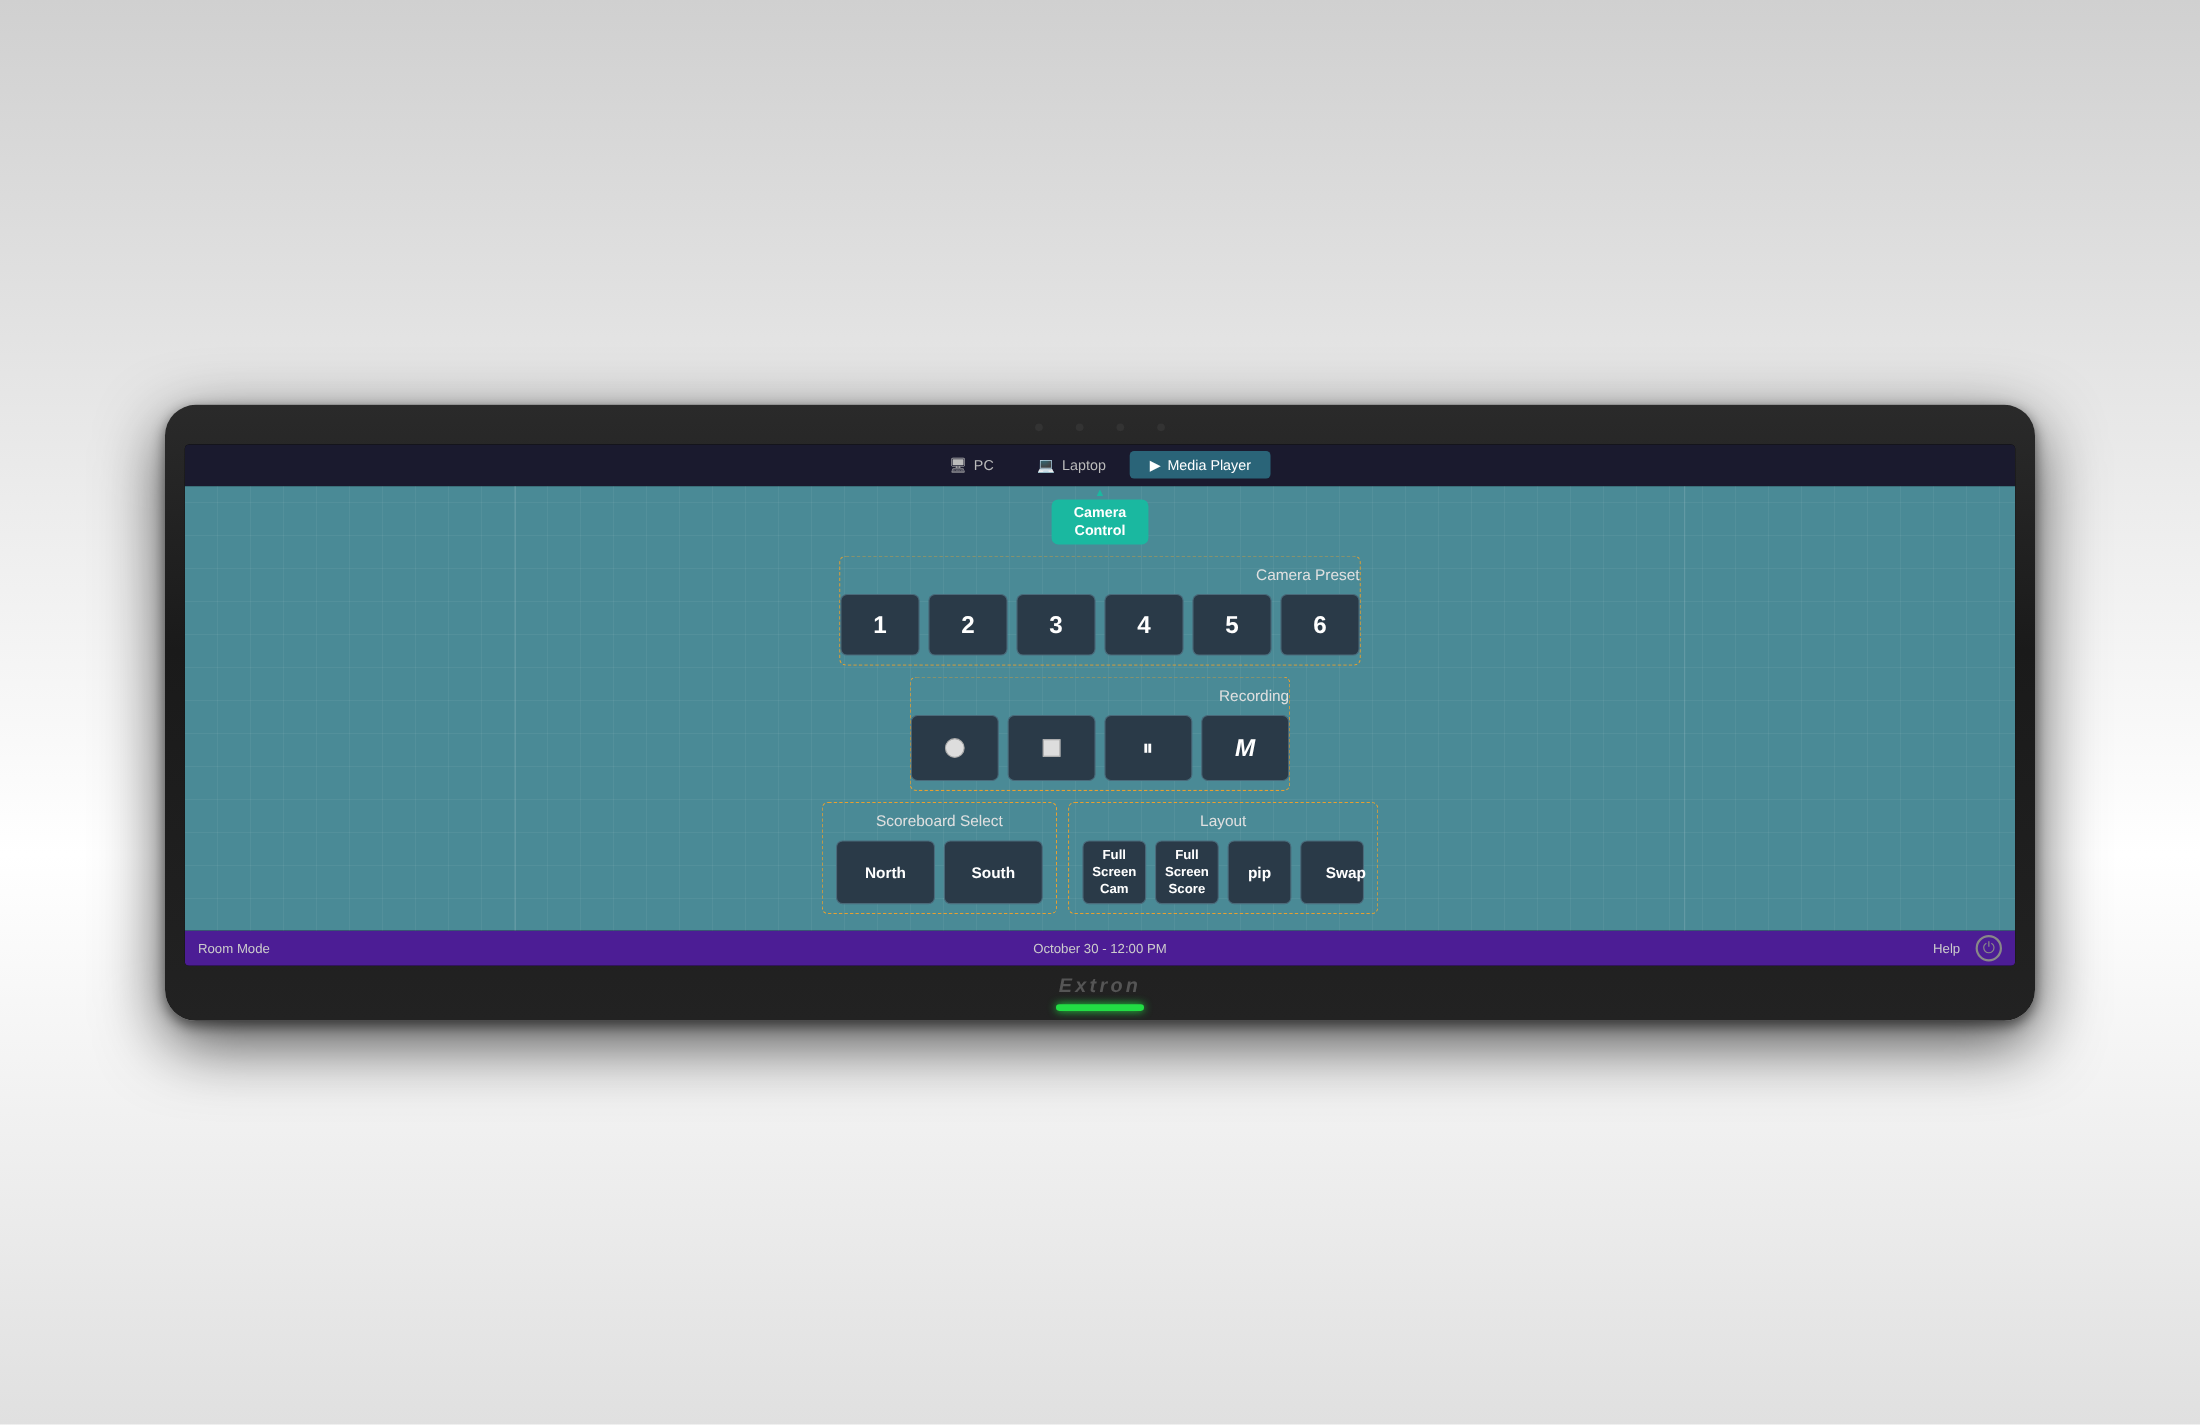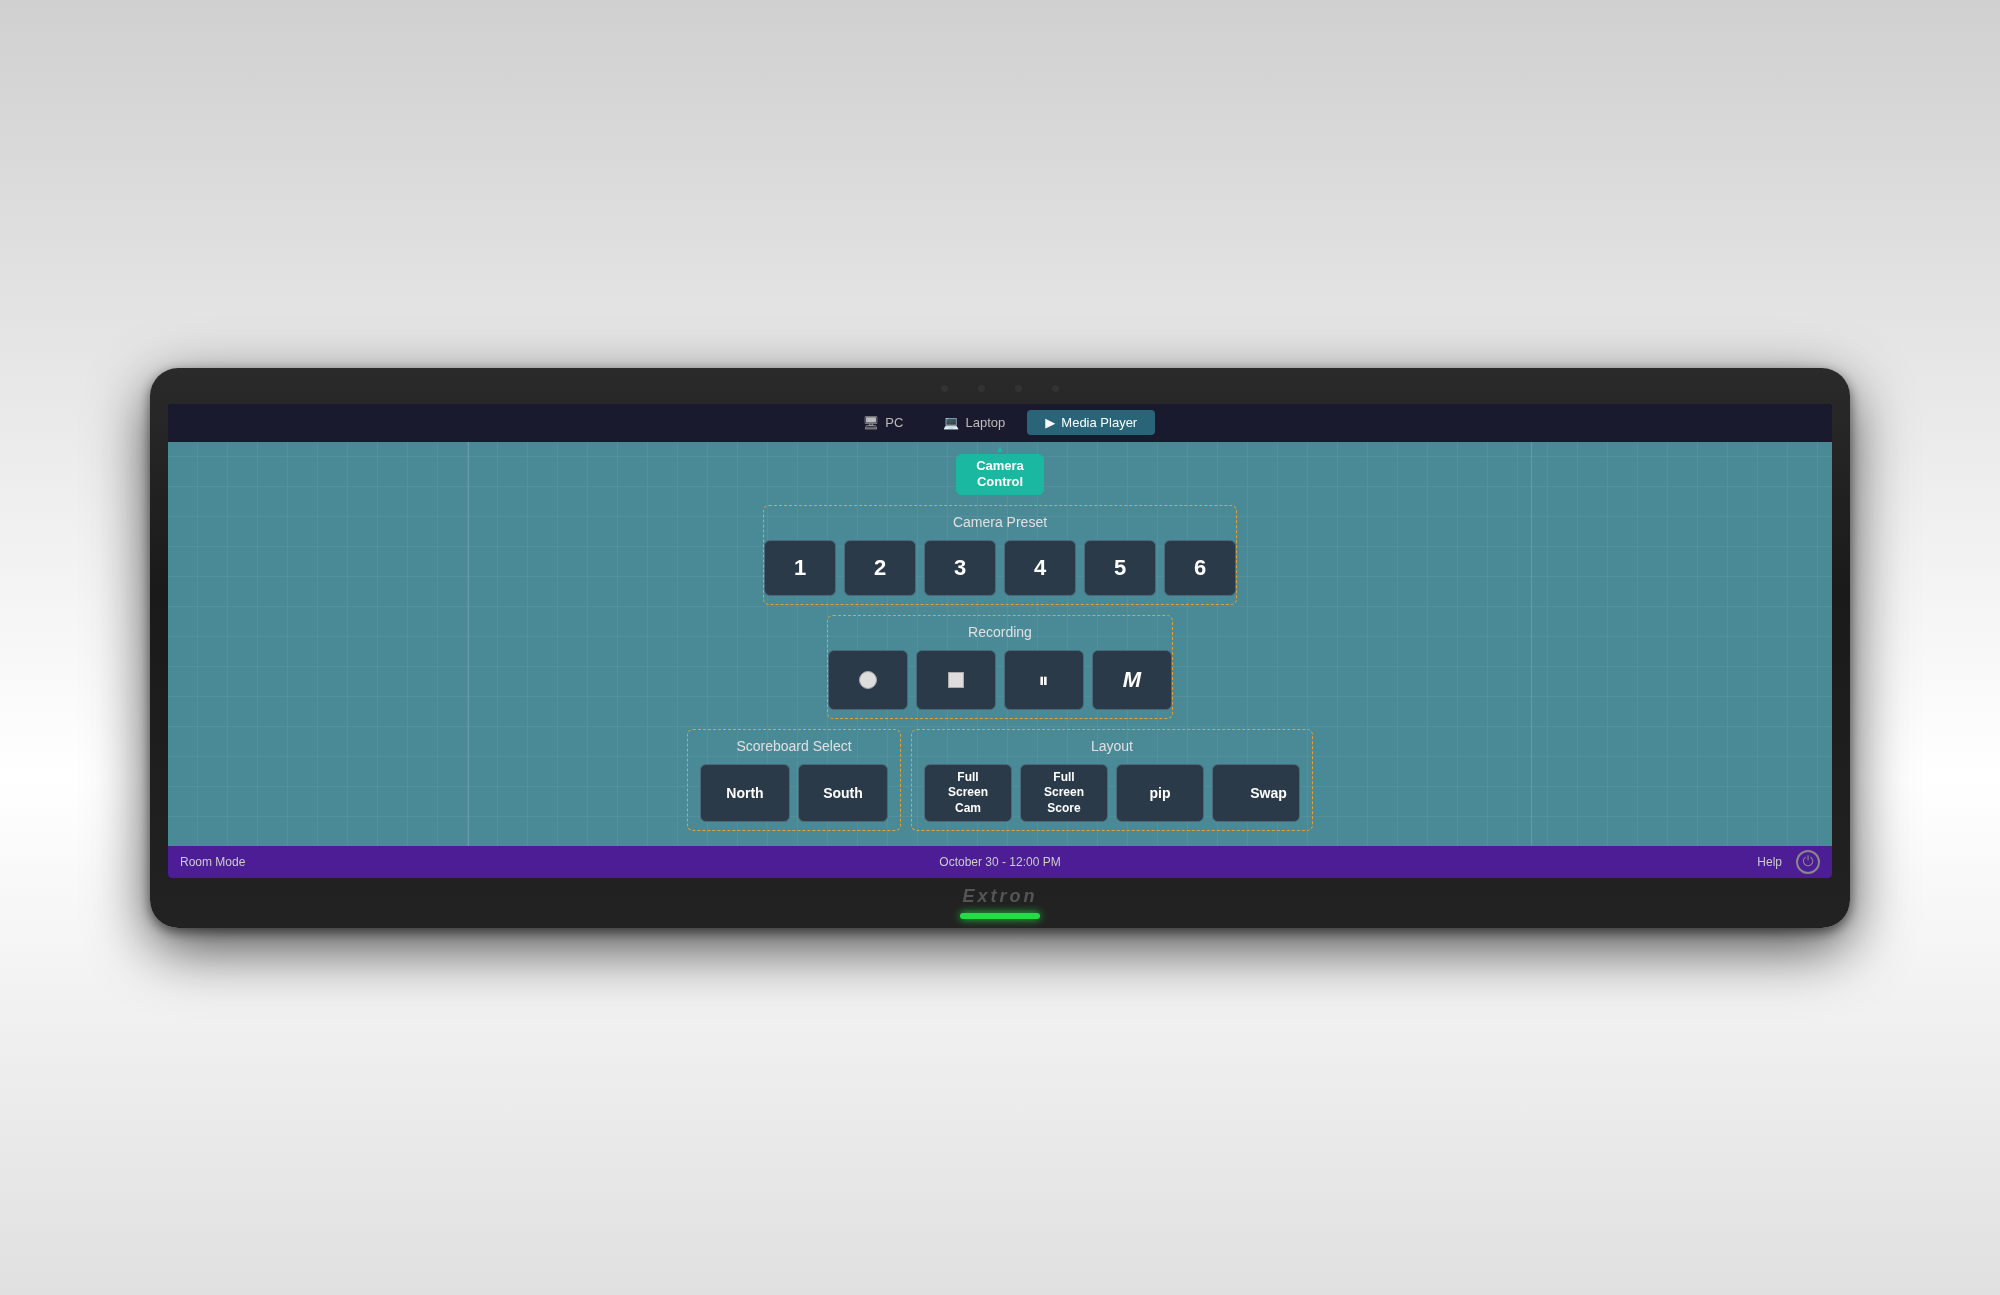--- a/index.html
+++ b/index.html
@@ -150,21 +150,21 @@
       margin-bottom: 2px;
     }
 
     
     .dashed-box {
       border: 1px dashed #e8a030;
       border-radius: 6px;
       padding: 8px 0;
       display: flex;
       flex-direction: column;
-      align-items: center;
+      align-items: flex-end;
       gap: 8px;
     }
 
     
     .btn-row {
       display: flex;
       gap: 8px;
       align-items: center;
     }
 
@@ -236,21 +236,21 @@
       border-radius: 6px;
       font-size: 14px;
       font-weight: bold;
       cursor: pointer;
       display: flex;
       align-items: center;
       justify-content: center;
     }
 
     .layout-btn {
-      width: 88px;
+      width: 58px;
       height: 58px;
       background: #2a3a48;
       color: white;
       border: 1px solid #4a6a7a;
       border-radius: 6px;
       font-size: 12px;
       font-weight: bold;
       cursor: pointer;
       display: flex;
       align-items: center;

